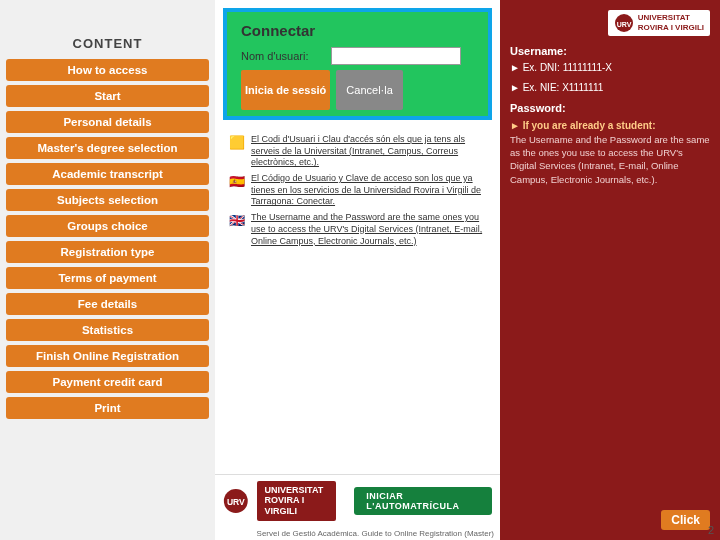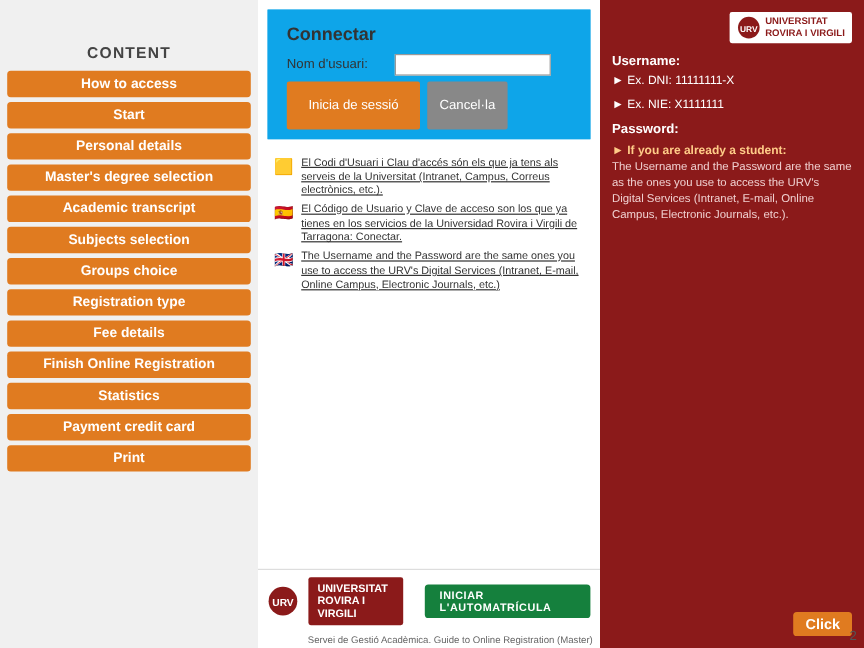--- a/index.html
+++ b/index.html
@@ -48,23 +48,23 @@
       flex: 1;
       background: white;
       position: relative;
       overflow: hidden;
       display: flex;
       flex-direction: column;
     }
 
     
     .connectar-section {
-      background: #0ea5e9;
+      background: #22c55e;
       padding: 10px 14px 6px 14px;
-      border: 2px solid #0ea5e9;
+      border: 4px solid #0ea5e9;
       margin: 8px;
       font-size: 11px;
     }
     .connectar-title {
       font-size: 15px;
       font-weight: bold;
       color: #333;
       margin-bottom: 8px;
     }
     .login-row {
@@ -86,23 +86,23 @@
     }
     .login-buttons {
       margin-top: 5px;
       display: flex;
       gap: 6px;
     }
     .btn-login {
       background: #e07b20;
       color: white;
       border: none;
-      padding: 3px 18px;
-      font-size: 11px;
-      font-weight: normal;
+      padding: 3px 4px;
+      font-size: 11px;
+      font-weight: bold;
       border-radius: 2px;
       cursor: pointer;
     }
     .btn-cancel {
       background: #888;
       color: white;
       border: none;
       padding: 14px 10px;
       font-size: 11px;
       border-radius: 2px;
@@ -290,27 +290,30 @@
   <div class="sidebar-item">
     <span>Subjects selection</span>
   </div>
   <div class="sidebar-item">
     <span>Groups choice</span>
   </div>
   <div class="sidebar-item">
     <span>Registration type</span>
   </div>
   <div class="sidebar-item">
+    <span>Terms of payment</span>
+  </div>
+  <div class="sidebar-item">
     <span>Fee details</span>
   </div>
   <div class="sidebar-item">
+    <span>Statistics</span>
+  </div>
+  <div class="sidebar-item">
     <span>Finish Online Registration</span>
-  </div>
-  <div class="sidebar-item">
-    <span>Statistics</span>
   </div>
   <div class="sidebar-item">
     <span>Payment credit card</span>
   </div>
   <div class="sidebar-item">
     <span>Print</span>
   </div>
 </div>
 
 <div class="main-content">

